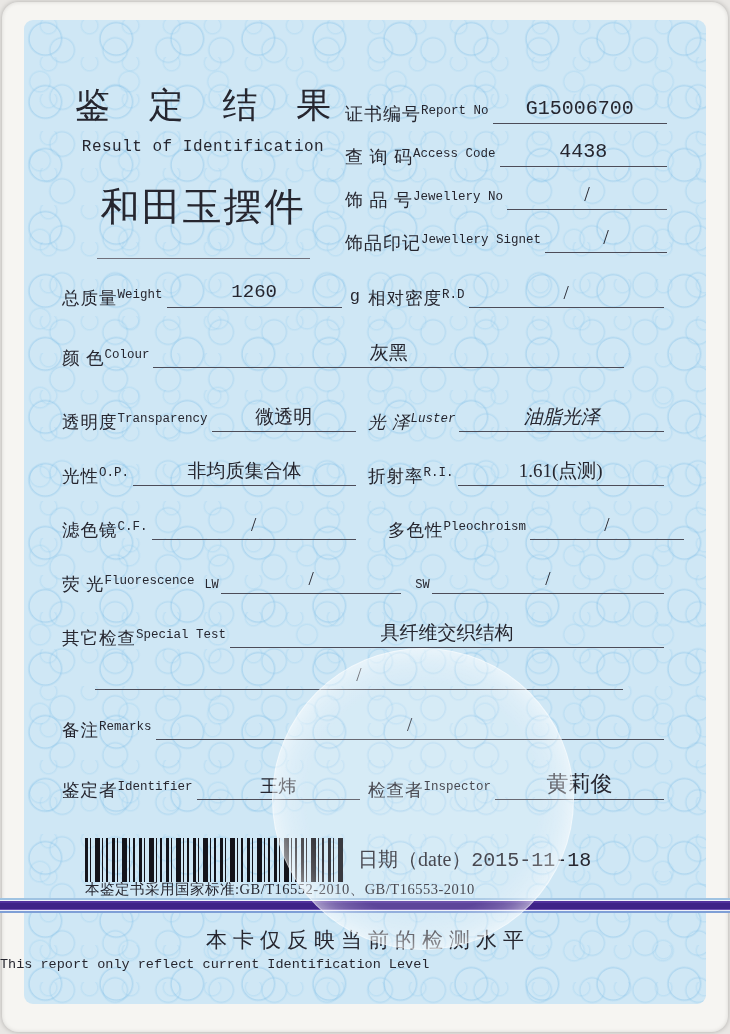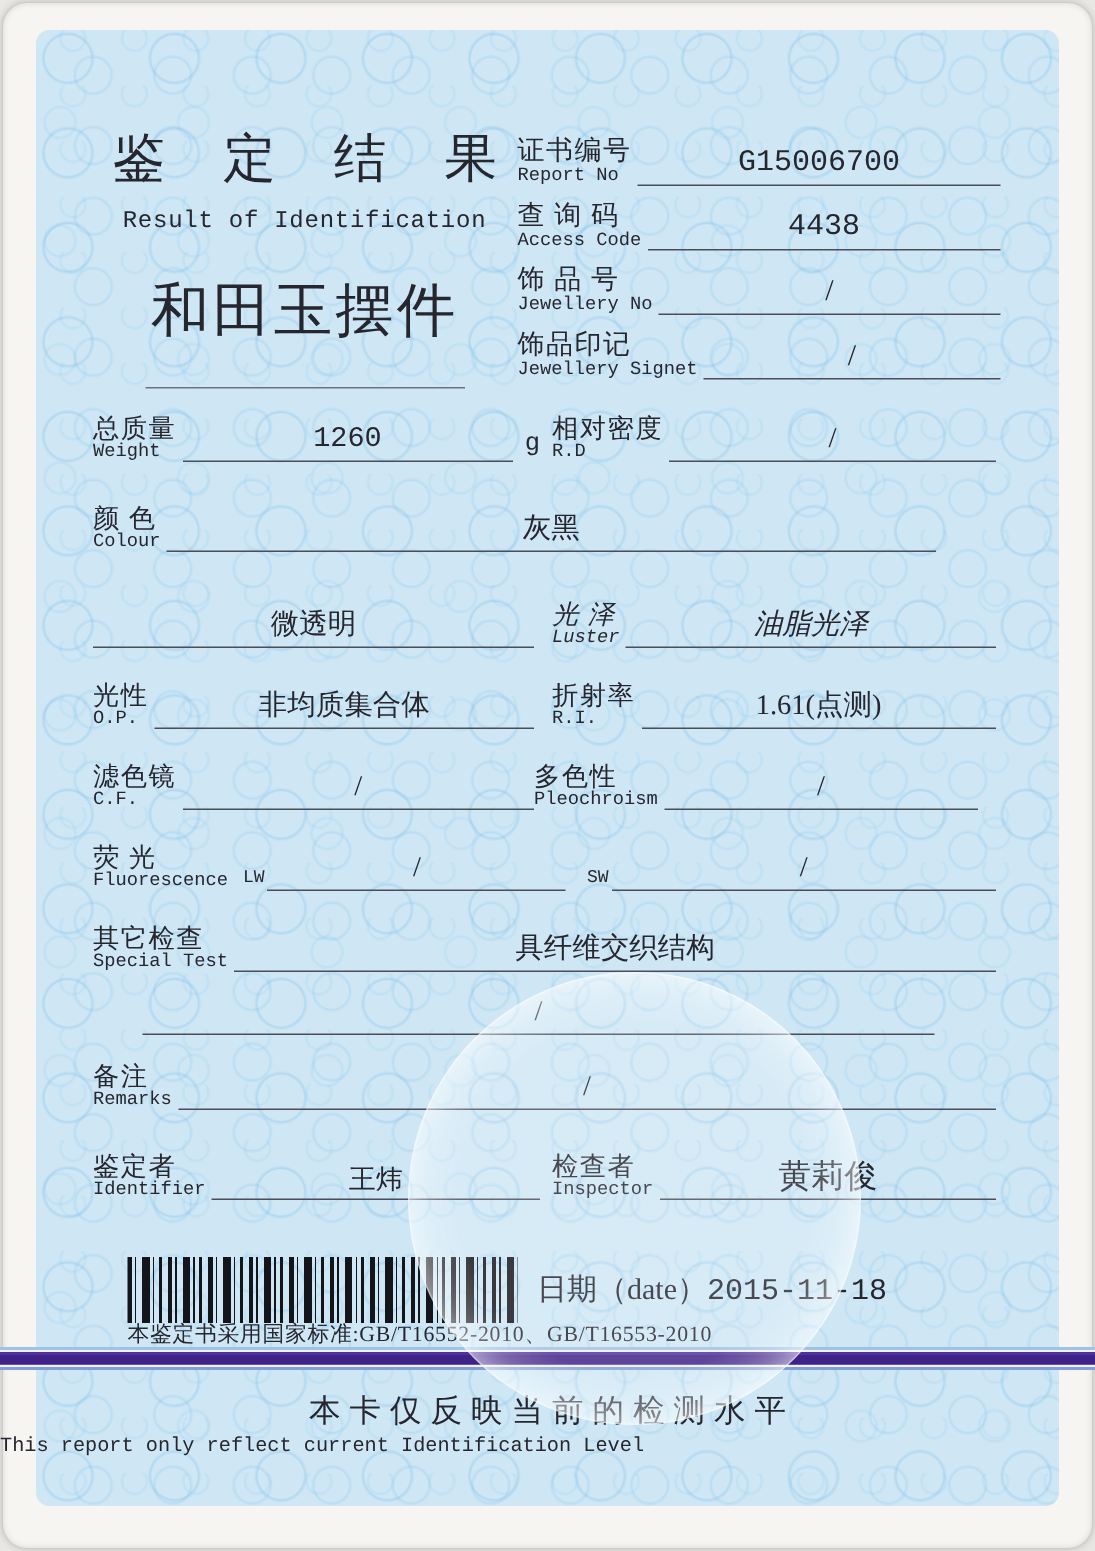--- a/index.html
+++ b/index.html
@@ -29,21 +29,21 @@
     background-color:#cfe7f5;
     background-image:
       radial-gradient(circle at 30% 30%, rgba(255,255,255,0) 15px, rgba(126,189,230,.38) 16px, rgba(255,255,255,0) 18px),
       radial-gradient(circle at 72% 64%, rgba(255,255,255,0) 11px, rgba(138,197,234,.32) 12px, rgba(255,255,255,0) 14px),
       radial-gradient(circle at 18% 78%, rgba(255,255,255,0) 9px, rgba(150,205,238,.30) 10px, rgba(255,255,255,0) 12px),
       radial-gradient(circle at 60% 15%, rgba(255,255,255,0) 7px, rgba(150,205,238,.28) 8px, rgba(255,255,255,0) 10px);
     background-size: 71px 63px, 53px 47px, 89px 79px, 41px 37px;
   }
   
   .fld{position:absolute; display:flex; align-items:flex-end;}
-  .lbl{display:flex; flex-direction:column; line-height:1.08; flex:none; padding-right:4px;}
+  .lbl{display:flex; flex-direction:row; line-height:1.08; flex:none; padding-right:4px;}
   .cn{font-size:17.5px; letter-spacing:1px; white-space:nowrap;}
   .en{font-size:12.5px; font-family:var(--mono); white-space:nowrap;}
   .uline{
     flex:1; text-align:center;
     border-bottom:1px solid var(--line);
     font-size:19px; line-height:1.25;
     padding:0 4px 2px; min-height:22px; white-space:nowrap;
   }
   .unit{font-family:var(--mono); font-size:17px; padding:0 2px 2px 8px;}
   .mono{font-family:var(--mono);margin-top:20px;}
@@ -155,20 +155,24 @@
 
 <div class="fld" style="left:62px; top:324px; width:562px; height:44px;">
   <div class="lbl">
     <span class="cn">颜 色</span>
     <span class="en">Colour</span>
   </div>
   <div class="uline">灰黑</div>
 </div>
 
 <div class="fld" style="left:62px; top:388px; width:294px; height:44px;">
+  <div class="lbl">
+    <span class="cn">透明度</span>
+    <span class="en">Transparency</span>
+  </div>
   <div class="uline">微透明</div>
 </div>
 <div class="fld" style="left:368px; top:388px; width:296px; height:44px;font-style:italic;">
   <div class="lbl">
     <span class="cn">光 泽</span>
     <span class="en">Luster</span>
   </div>
   <div class="uline">油脂光泽</div>
 </div>
 
@@ -187,21 +191,21 @@
   <div class="uline">1.61(点测)</div>
 </div>
 
 <div class="fld" style="left:62px; top:496px; width:294px; height:44px;">
   <div class="lbl">
     <span class="cn">滤色镜</span>
     <span class="en">C.F.</span>
   </div>
   <div class="uline">/</div>
 </div>
-<div class="fld" style="left:356px; top:496px; width:296px; height:44px;justify-content:space-between;">
+<div class="fld" style="left:388px; top:496px; width:296px; height:44px;justify-content:space-between;">
   <div class="lbl">
     <span class="cn">多色性</span>
     <span class="en">Pleochroism</span>
   </div>
   <div class="uline">/</div>
 </div>
 
 <div class="fld" style="left:62px; top:550px; width:602px; height:44px;align-items:flex-end;">
   <div class="lbl">
     <span class="cn">荧 光</span>

